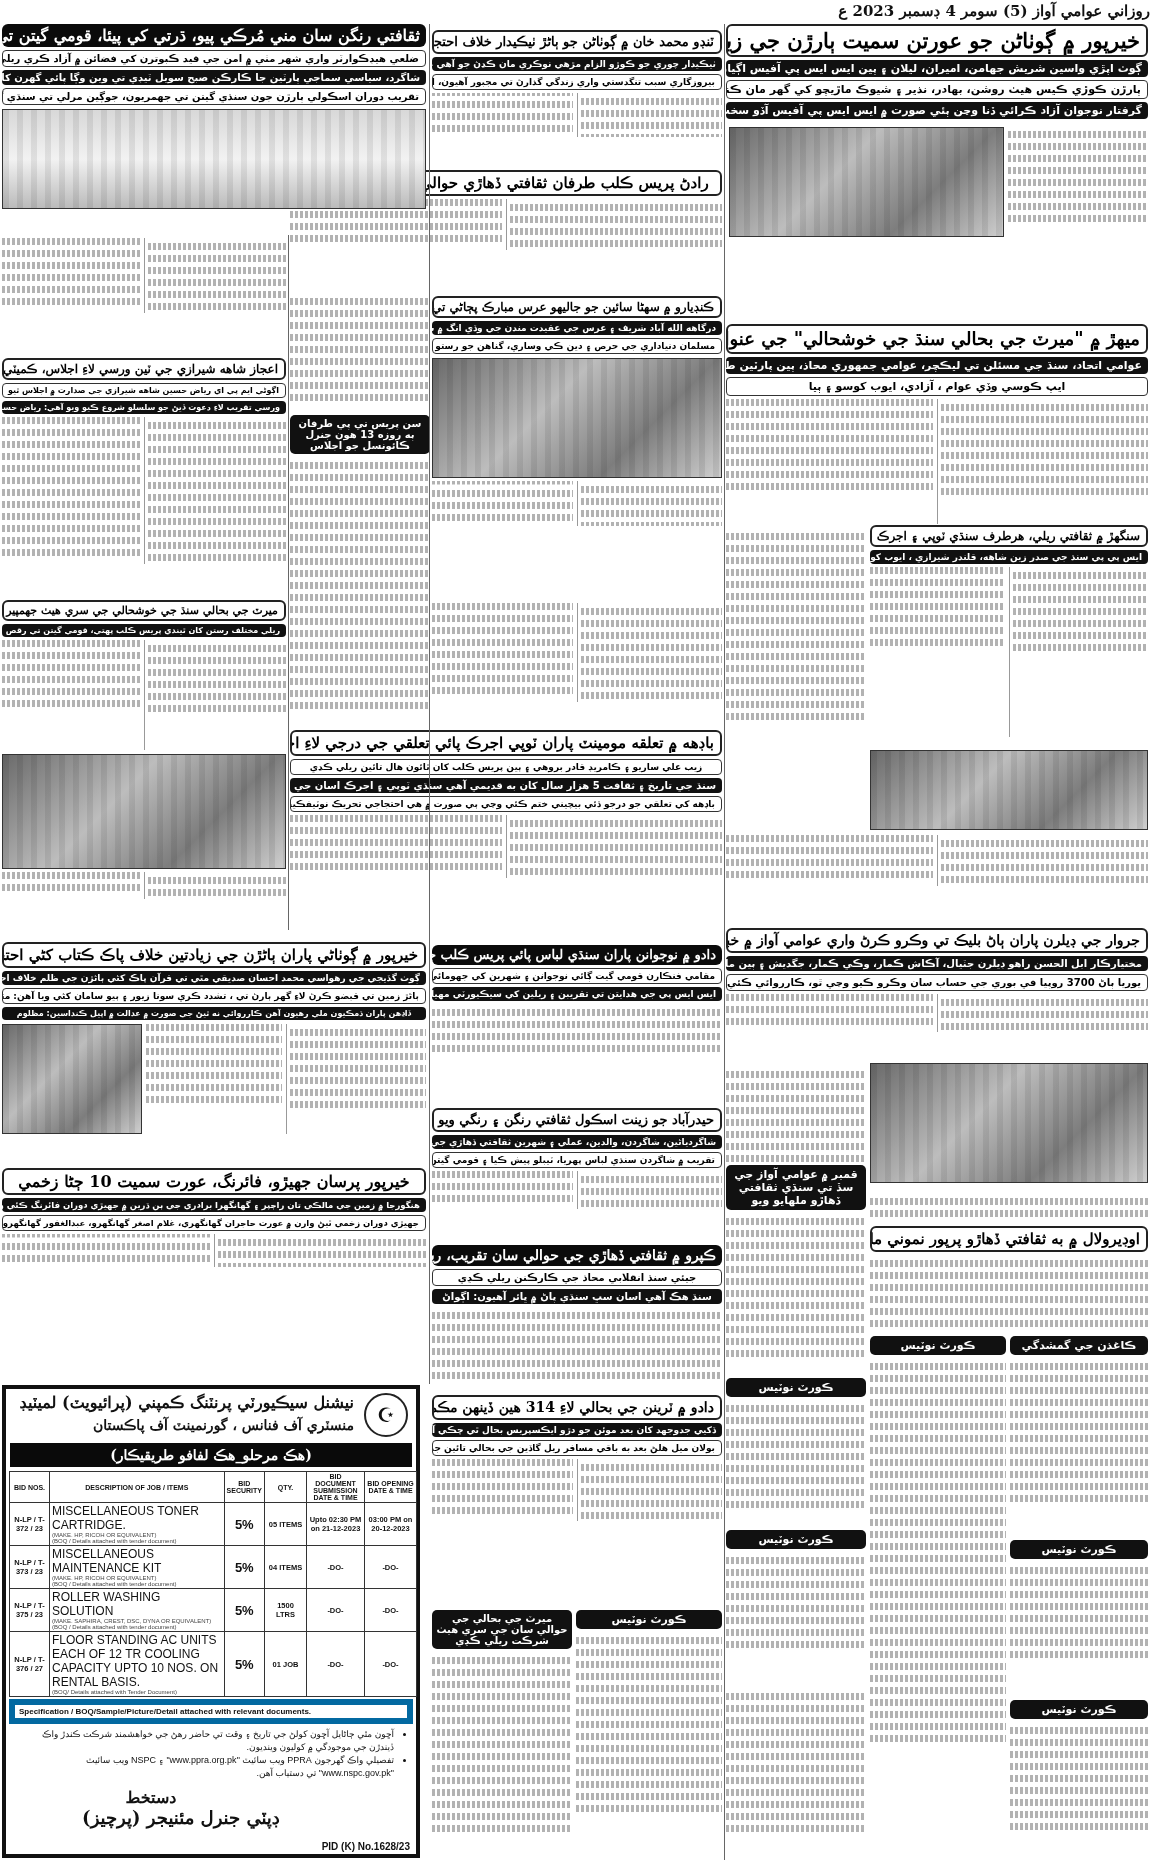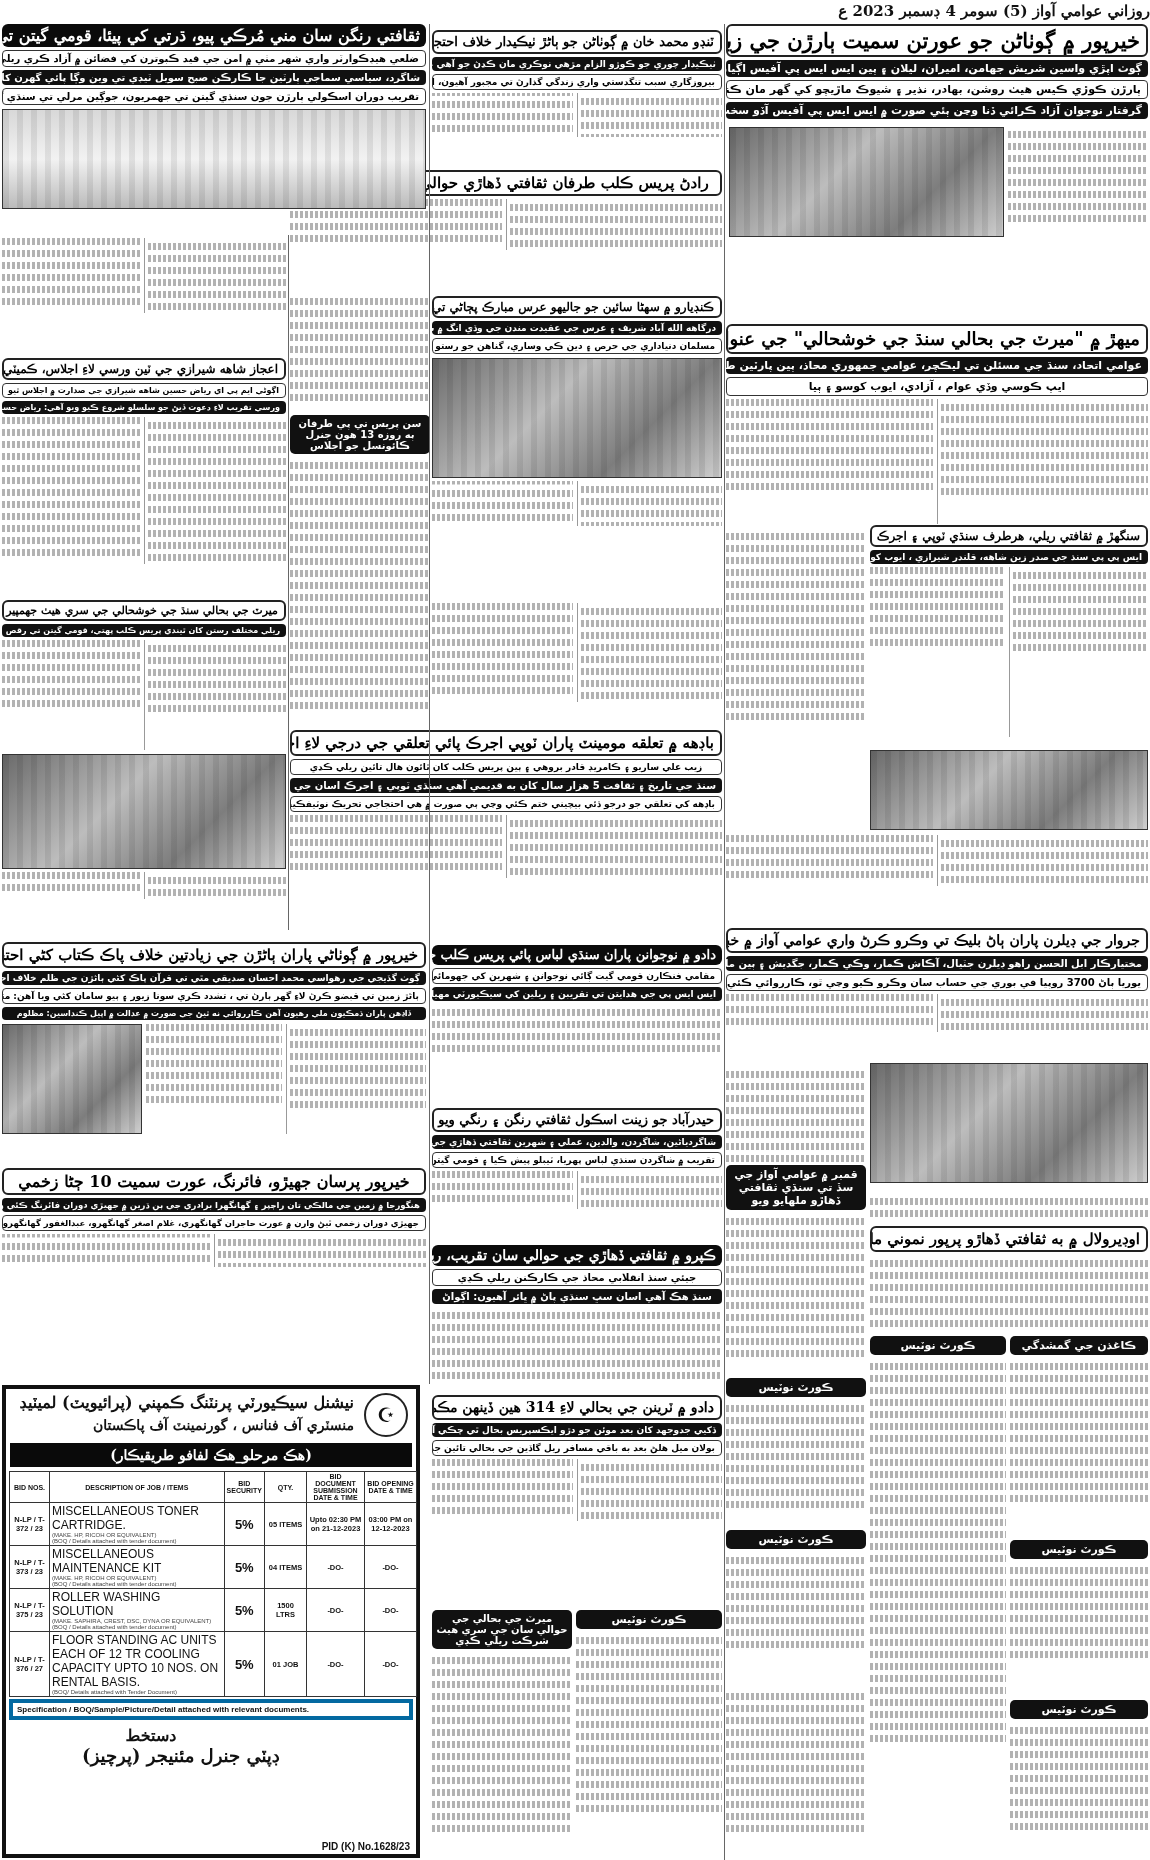--- a/index.html
+++ b/index.html
@@ -29,21 +29,21 @@
 .ad-banner .b1{font-size:20px;font-weight:bold}
 .ad-banner .b2{font-size:14px;font-weight:bold}
 .ad-intro{direction:rtl;font-size:9.5px;padding:2px 8px;line-height:13px}
 table.bids{width:408px;margin:2px 3px;border-collapse:collapse;font-size:7.5px}
 table.bids th,table.bids td{border:1px solid #333;padding:1px 2px;vertical-align:middle;text-align:center}
 table.bids th{font-weight:bold;font-size:7px}
 table.bids td.desc{text-align:left}
 .desc .t{font-weight:normal;font-size:12px}
 .desc .s{font-size:6px;color:#444}
 .pct{font-size:13px;font-weight:bold}
-.spec{border:4px solid #0369a1;margin:2px 3px;font-size:8px;padding:2px 4px;font-weight:bold}
+.spec{border:6px solid #0369a1;margin:2px 3px;font-size:8px;padding:2px 4px;font-weight:bold}
 .ad-notes{direction:rtl;font-size:9px;padding:2px 14px;line-height:13px}
 .ad-notes li{margin-right:8px}
 .sig1{direction:rtl;text-align:center;font-family:"DejaVu Serif",serif;font-weight:bold;font-size:16px;margin-top:6px;margin-right:120px}
 .sig2{direction:rtl;text-align:center;font-family:"DejaVu Serif",serif;font-weight:bold;font-size:18px;margin-right:60px}
 .pid{position:absolute;right:6px;bottom:2px;font-size:10px;font-weight:bold}
 </style>
 </head>
 <body>
 
 <div class="masthead">روزاني عوامي آواز (5) سومر 4 ڊسمبر 2023 ع</div>
@@ -696,21 +696,21 @@
       <tr>
         <td style="font-weight:bold">N-LP / T-372 / 23</td>
         <td class="desc">
             <div class="t">MISCELLANEOUS TONER CARTRIDGE.</div>
             <div class="s">(MAKE. HP, RICOH OR EQUIVALENT)</div>
             <div class="s">(BOQ / Details attached with tender document)</div>
           </td>
         <td class="pct">5%</td>
         <td style="font-weight:bold">05 ITEMS</td>
         <td style="font-weight:bold">Upto 02:30 PM on 21-12-2023</td>
-        <td style="font-weight:bold">03:00 PM on 12-12-2023</td>
+        <td style="font-weight:bold">03:00 PM on 20-12-2023</td>
       </tr>
       <tr>
         <td style="font-weight:bold">N-LP / T-373 / 23</td>
         <td class="desc">
             <div class="t">MISCELLANEOUS MAINTENANCE KIT</div>
             <div class="s">(MAKE. HP, RICOH OR EQUIVALENT)</div>
             <div class="s">(BOQ / Details attached with tender document)</div>
           </td>
         <td class="pct">5%</td>
         <td style="font-weight:bold">04 ITEMS</td>
@@ -736,16 +736,20 @@
             <div class="s">(BOQ/ Details attached with Tender Document)</div>
           </td>
         <td class="pct">5%</td>
         <td style="font-weight:bold">01 JOB</td>
         <td style="font-weight:bold">-DO-</td>
         <td style="font-weight:bold">-DO-</td>
       </tr>
     </tbody>
   </table>
   <div class="spec">Specification / BOQ/Sample/Picture/Detail attached with relevant documents.</div>
+  <ul class="ad-notes">
+    <li>آڇون مٿي ڄاڻايل آڇون کولڻ جي تاريخ ۽ وقت تي حاضر رهڻ جي خواهشمند شرڪت ڪندڙ واڪ ڏيندڙن جي موجودگي ۾ کوليون وينديون.</li>
+    <li>تفصيلي واڪ گهرجون PPRA ويب سائيٽ "www.ppra.org.pk" ۽ NSPC ويب سائيٽ "www.nspc.gov.pk" تي دستياب آهن.</li>
+  </ul>
   <div class="sig1">دستخط</div>
   <div class="sig2">ڊپٽي جنرل مئنيجر (پرچيز)</div>
   <div class="pid">PID (K) No.1628/23</div>
 </div>
 
 </body></html>

